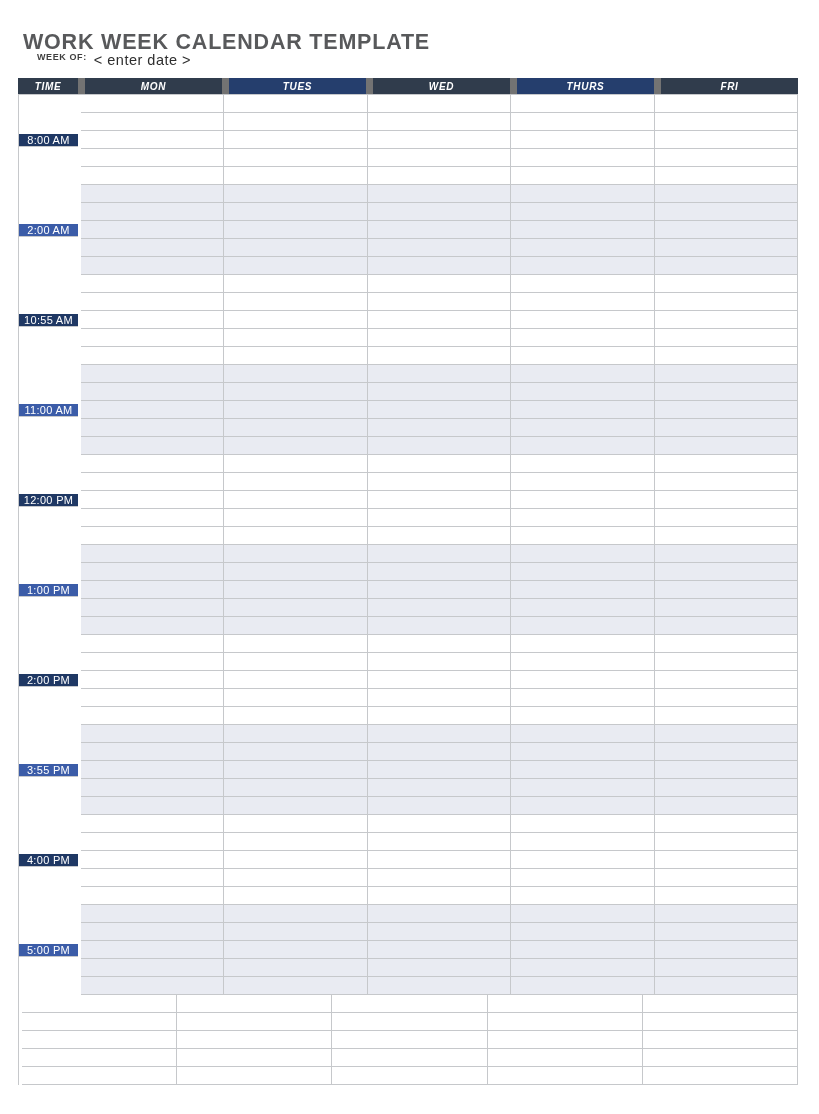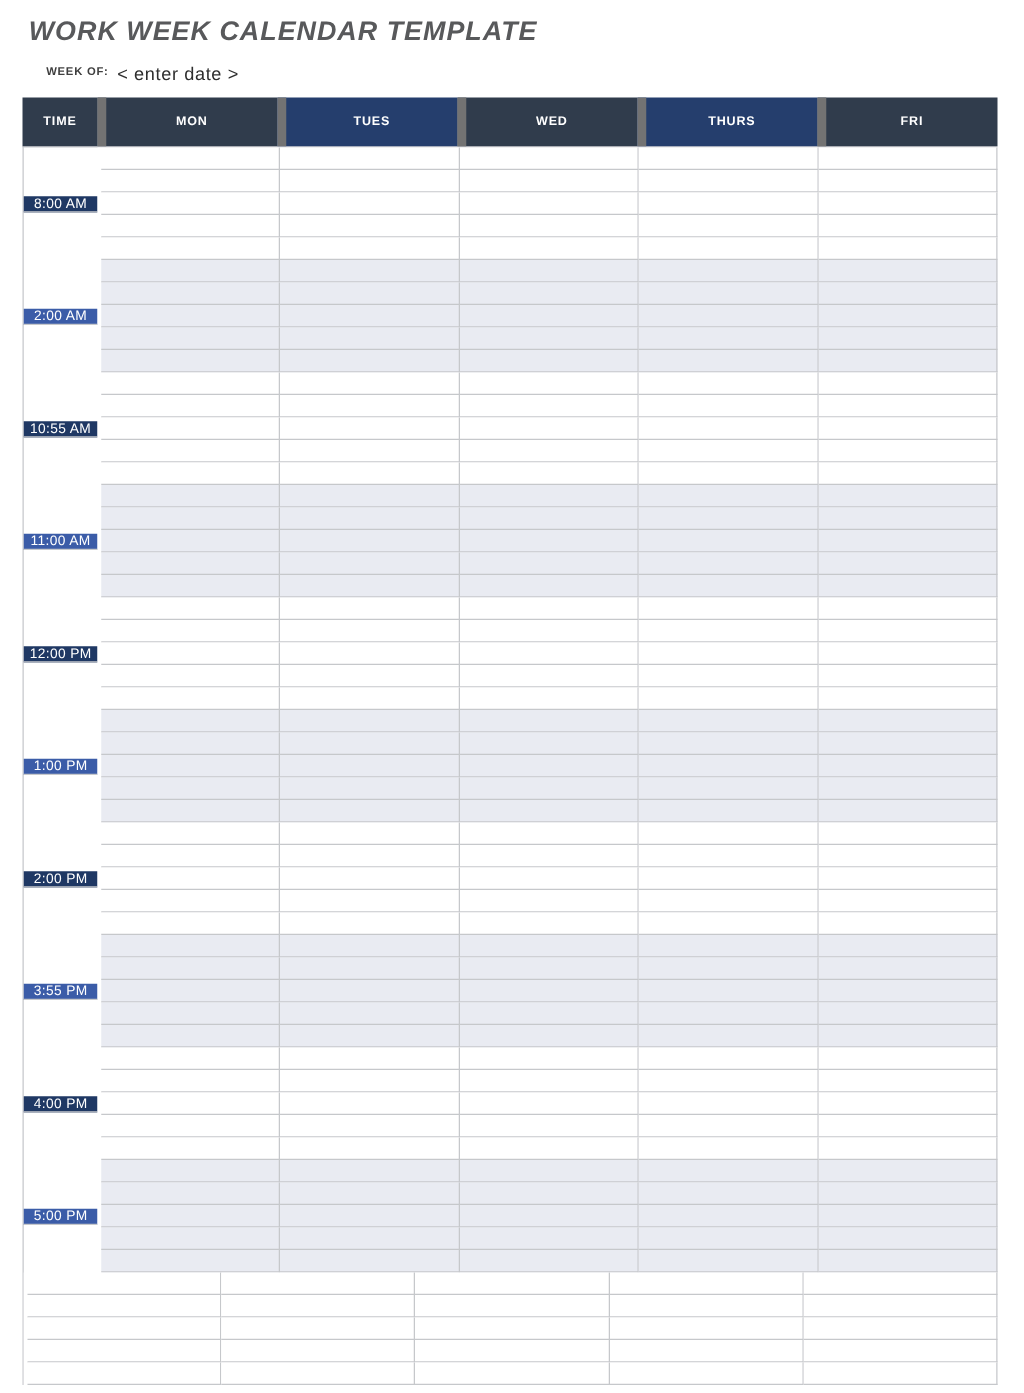--- a/index.html
+++ b/index.html
@@ -14,43 +14,42 @@
     --grid:#c6c8cb;
   }
   html,body{margin:0;padding:0;background:#ffffff;}
   body{
     width:819px;height:1114px;overflow:hidden;
     font-family:"Liberation Sans", sans-serif;
   }
   .page{position:relative;width:819px;height:1114px;background:#fff;}
 
   .title{
-    position:absolute;left:23px;top:13px;margin:0;
+    position:absolute;left:23px;top:30px;margin:0;
     font-size:21.5px;font-weight:bold;letter-spacing:0.8px;
     color:var(--title-gray);
-    font-style:italic;
   }
 
   .week-of{
     position:absolute;left:37px;top:52px;
     display:flex;align-items:flex-start;gap:7px;
   }
   .week-of-label{
     font-size:9px;font-weight:bold;letter-spacing:0.6px;
     color:var(--label-gray);
   }
   .week-of-value{
     font-size:14.5px;letter-spacing:0.5px;
     color:var(--value-gray);
   }
 
   .calendar{
     position:absolute;left:18px;top:78px;width:780px;
   }
-  .cal-header{display:flex;height:39px;}
+  .cal-header{display:flex;height:16px;font-style:italic;}
   .hcell{
     color:#ffffff;font-weight:bold;font-size:10px;letter-spacing:0.7px;
     display:flex;align-items:center;justify-content:center;
     box-sizing:border-box;
   }
   .hcell-time{width:60px;}
   .hcell-day{flex:1;border-left:7px solid #737373;}
   .bg-charcoal{background:var(--charcoal);}
   .bg-navy{background:var(--navy);}
 

